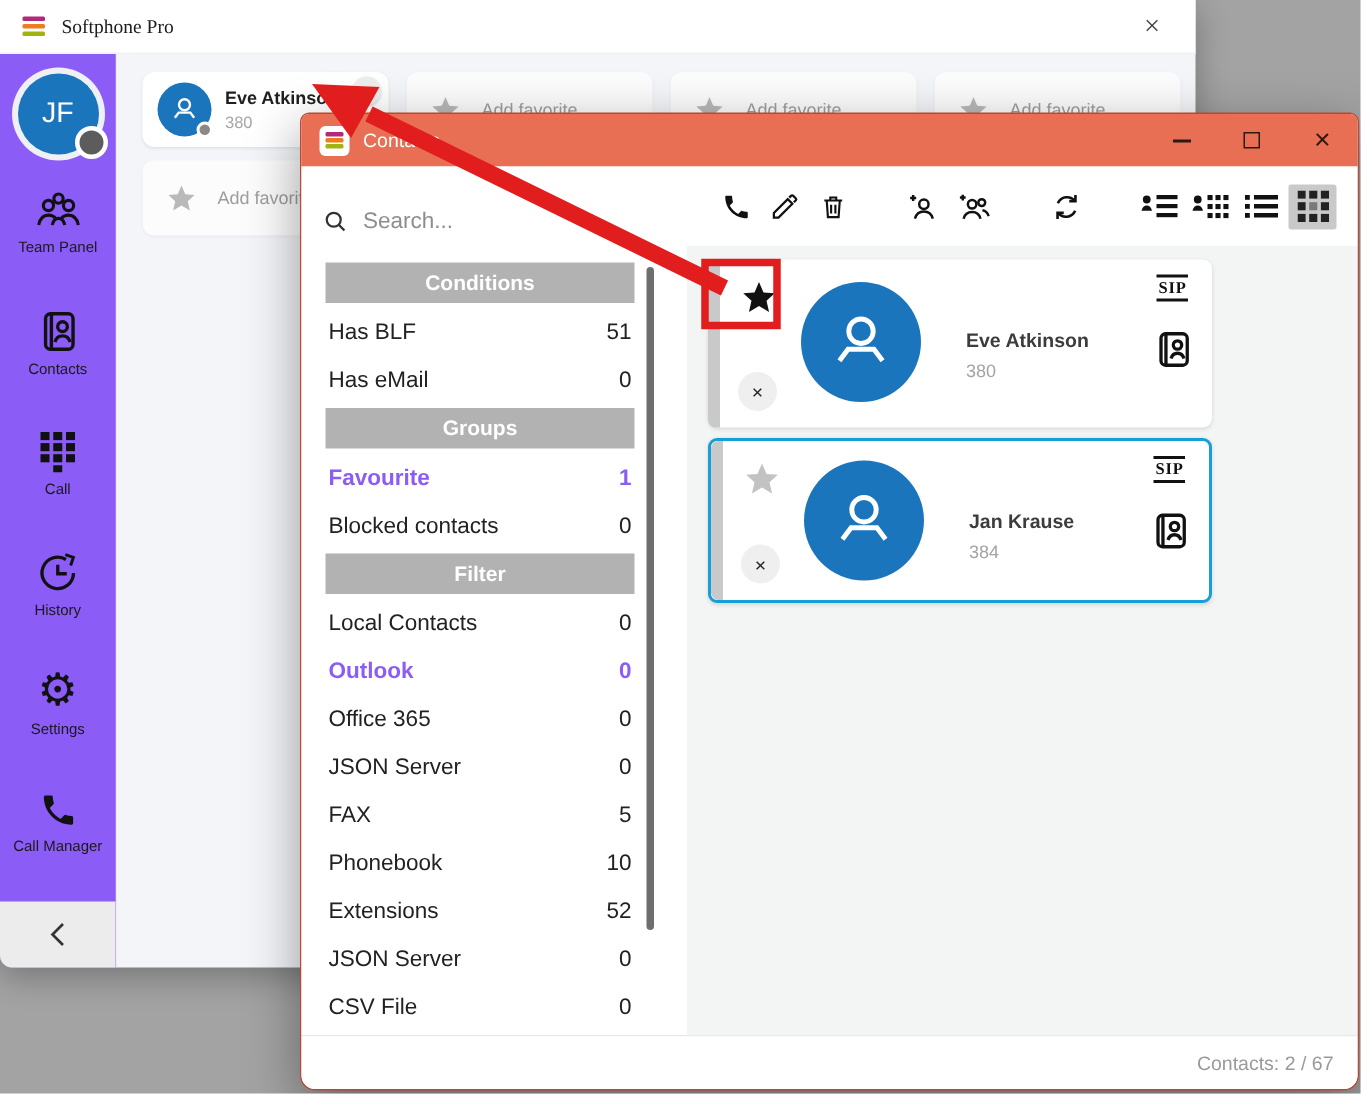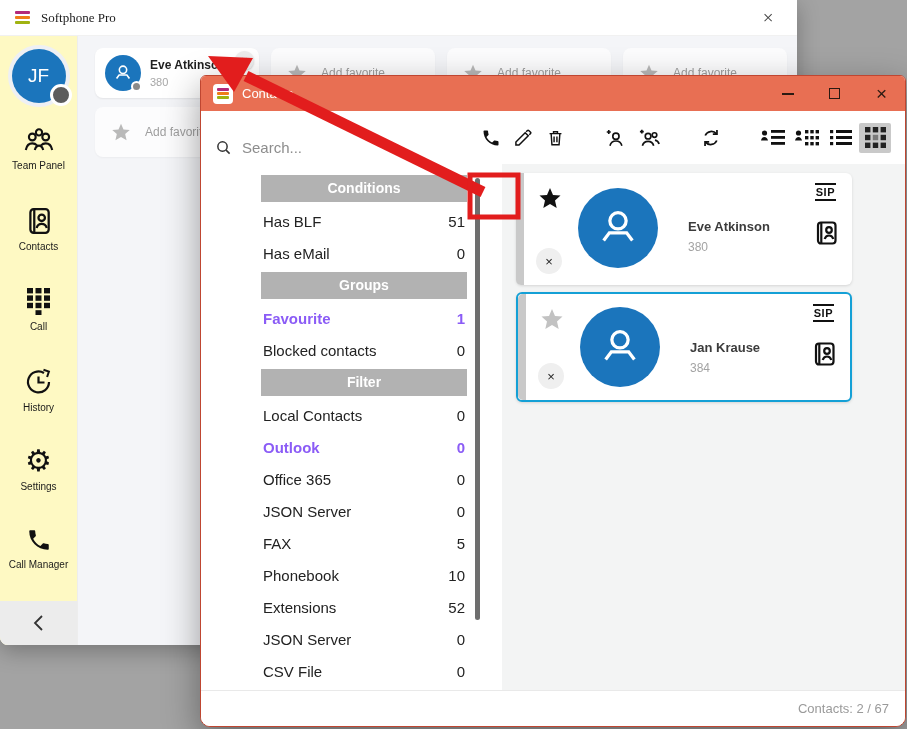--- a/index.html
+++ b/index.html
@@ -14,21 +14,21 @@
   .main-window { position:absolute; left:0; top:0; width:797px; height:645px;
     background:#f4f5f8; border-radius:0 0 8px 8px; box-shadow:0 6px 22px rgba(0,0,0,.28); z-index:1; }
   .mw-titlebar { position:absolute; left:0; top:0; right:0; height:36px; background:#fff;
     display:flex; align-items:center; padding:0 15px; border-bottom:1px solid #f1f1f1;font-family:Liberation Serif, serif; }
   .logo { width:15px; height:13px; display:flex; flex-direction:column; gap:1.5px; }
   .logo i { flex:1; border-radius:1px; }
   .logo i:nth-child(1){ background:#b3297a; } .logo i:nth-child(2){ background:#ee7d18; } .logo i:nth-child(3){ background:#a0b312; }
   .mw-title { margin-left:11px; font-size:13px; color:#1b1b1b; }
   .mw-close { margin-left:auto; font-size:19px; color:#444; width:28px; text-align:center; cursor:default; line-height:1; }
 
-  .sidebar { position:absolute; left:0; top:36px; width:78px; bottom:0; background:#fef9c3;
+  .sidebar { position:absolute; left:0; top:36px; width:78px; bottom:0; background:#8b5cf6;
     border-right:1px solid #ededed; border-radius:0 0 0 8px; }
   .avatar-wrap { position:relative; width:54px; height:54px; margin:13px auto 0; }
   .jf-avatar { width:54px; height:54px; border-radius:50%; background:#1b75bc; color:#fff;
     display:flex; align-items:center; justify-content:center; font-size:19px; box-shadow:0 0 0 4px #eef0f4; }
   .jf-presence { position:absolute; right:-6px; bottom:-3px; width:22px; height:22px; border-radius:50%;
     background:#5c5c5c; border:3px solid #fff; }
   .nav { margin-top:24px; display:flex; flex-direction:column; }
   .nav-item { height:80px; display:flex; flex-direction:column; align-items:center; gap:6px; }
   .nav-label { font-size:10px; color:#1a1a1a; }
   .gear-glyph { font-size:30px; line-height:28px; color:#111; }
@@ -73,21 +73,21 @@
   .search-box input { border:none; outline:none; background:transparent; font-size:15px; color:#333;
     width:170px; font-family:"Liberation Sans", sans-serif; }
   .search-box input::placeholder { color:#8d8d8d; }
   .tb-icon { width:30px; height:30px; display:flex; align-items:center; justify-content:center; }
   .view-group { margin-left:auto; display:flex; gap:2px; }
   .view-btn { width:32px; height:30px; display:flex; align-items:center; justify-content:center; border-radius:2px; }
   .view-btn.selected { background:#c9c9c9; }
 
   .dlg-body { position:absolute; top:88px; left:0; right:0; bottom:36px; display:flex; }
 
-  .filter-panel { width:257px; background:#fff; padding:8px 0 0 16px; position:relative; flex:none;margin-left:44px; }
+  .filter-panel { width:257px; background:#fff; padding:8px 0 0 16px; position:relative; flex:none; }
   .fp-inner { width:206px; }
   .f-header { background:#b2b2b2; color:#fff; font-weight:bold; font-size:14px; text-align:center;
     height:27px; line-height:27px; margin:3px 0; }
   .f-row { height:32px; display:flex; align-items:center; justify-content:space-between;
     font-size:15px; color:#222; padding:0 2px; }
   .f-row.active { color:#8b5cf6; font-weight:bold; }
   .fp-scrollbar { position:absolute; right:22px; top:14px; width:5px; height:442px; background:#6e6e6e; border-radius:3px; }
 
   .contact-area { flex:1; background:#f3f4f4; position:relative; border-radius:0; }
   .card { position:absolute; left:14px; width:336px; background:#fff; border-radius:6px;
@@ -97,21 +97,21 @@
   .card-strip { position:absolute; left:0; top:0; bottom:0; width:8px; background:#c9c9c9; border-radius:5px 0 0 5px; }
   .card-star { position:absolute; left:22px; top:13px; }
   .card-avatar { position:absolute; left:62px; top:15px; width:80px; height:80px; border-radius:50%;
     background:#1b75bc; display:flex; align-items:center; justify-content:center; }
   .card.two .card-avatar { top:13px; }
   .card-name { position:absolute; left:172px; top:46px; font-size:13px; font-weight:bold; color:#3c3c3c; }
   .card-num { position:absolute; left:172px; top:67px; font-size:12px; color:#a3a3a3; }
   .card-x { position:absolute; left:20px; bottom:11px; width:26px; height:26px; border-radius:50%;
     background:#efefef; display:flex; align-items:center; justify-content:center; font-size:13px; color:#222; }
   .sip-badge { position:absolute; right:16px; top:10px; font-size:11px; font-weight:bold;
-    letter-spacing:.5px; border-top:2px solid #111; border-bottom:2px solid #111; padding:1px 1px; color:#111; }
+    letter-spacing:.5px; border-top:2px solid #111; border-bottom:2px solid #111; padding:1px 1px; color:#111;font-family:Liberation Serif, serif; }
   .idcard-btn { position:absolute; right:13px; top:47px; }
 
   .status-bar { position:absolute; left:0; right:0; bottom:0; height:36px; background:#fff;
     border-top:1px solid #e9e9e9; border-radius:0 0 9px 9px; display:flex; align-items:center;
     justify-content:flex-end; padding:0 16px; font-size:13px; color:#9a9a9a; }
 
   .annotation { position:absolute; left:0; top:0; width:907px; height:729px; z-index:50; pointer-events:none; }
 </style>
 </head>
 <body>

